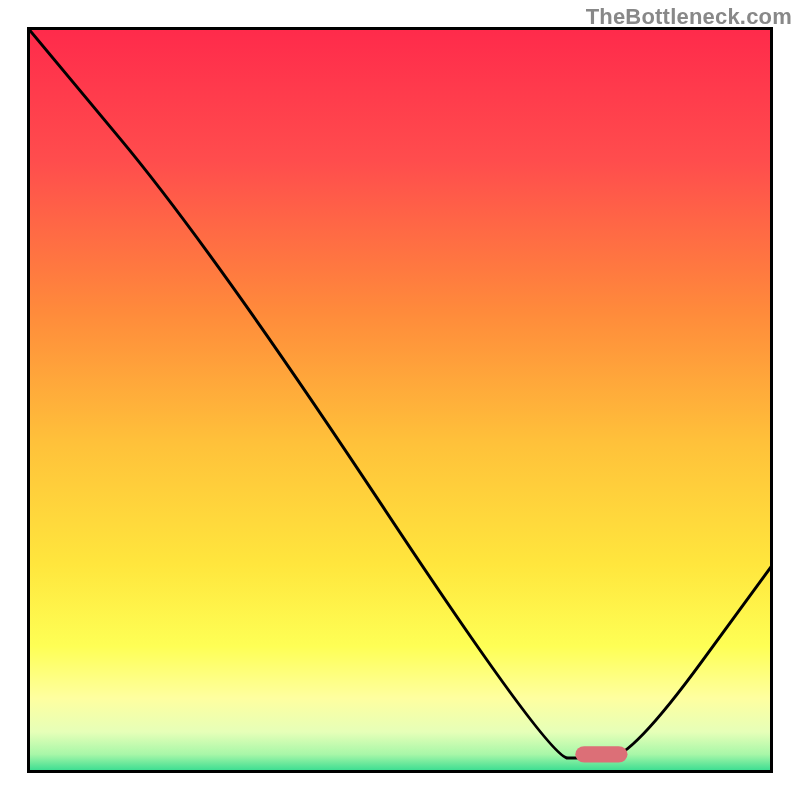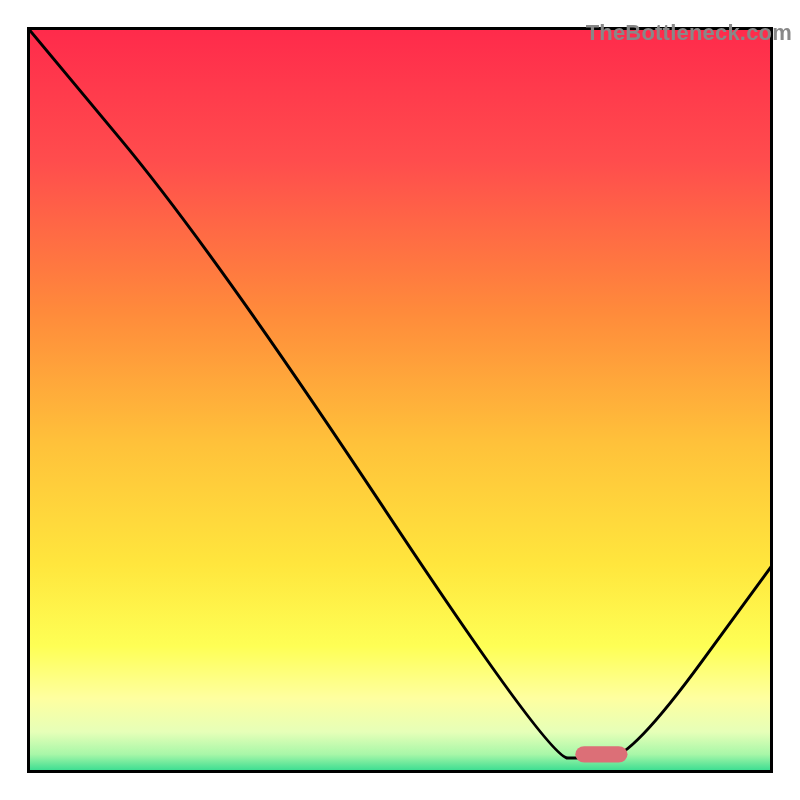--- a/index.html
+++ b/index.html
@@ -10,21 +10,21 @@
     background: #ffffff;
     font-family: Arial, Helvetica, sans-serif;
   }
   .wrap {
     position: relative;
     width: 800px;
     height: 800px;
   }
   .watermark {
     position: absolute;
-    top: 20px;
+    top: 4px;
     right: 8px;
     color: #888;
     font-size: 22px;
     font-weight: 600;
     letter-spacing: 0.2px;
     z-index: 20;
   }
   .plot {
     position: absolute;
     left: 27px;

